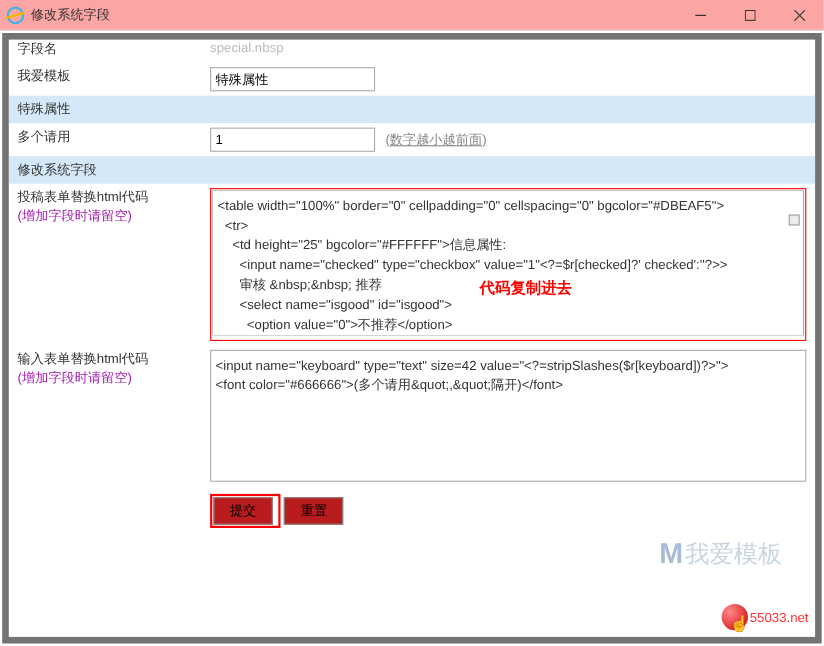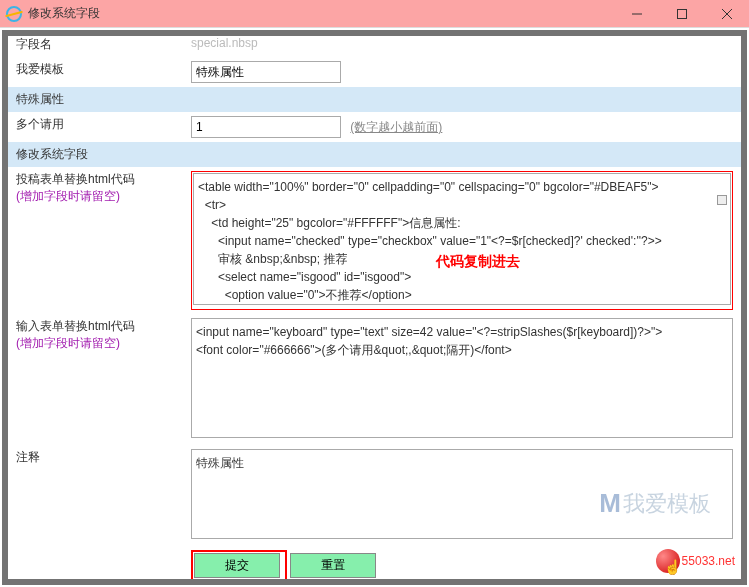--- a/index.html
+++ b/index.html
@@ -19,21 +19,21 @@
 .section-header { background: #d4e8f7; color: #333; font-weight: normal; padding: 5px 8px; }
 input[type=text] { border: 1px solid #aaa; padding: 2px 4px; font-size: 12px; height: 22px; }
 .hint { color: #888; margin-left: 6px; text-decoration: underline; }
 textarea { width: 100%; border: 1px solid #aaa; font-family: Arial, sans-serif; font-size: 12px; padding: 4px; line-height: 1.5; resize: none; color: #333; }
 .ta1-wrap { position: relative; }
 .ta1-border { border: 1px solid red; padding: 1px; }
 .overlay-text { position: absolute; color: red; font-size: 14px; font-weight: bold; top: 82px; left: 245px; pointer-events: none; }
 .scroll-rect { position: absolute; right: 6px; top: 24px; width: 10px; height: 10px; border: 1px solid #999; background: #eee; }
 .subhint { color: #a21caf; font-size: 12px; }
 .btnrow td { padding: 8px; border-top: 1px solid #ccc; }
-button.btn { border: 1px solid #888; background: #86efac; padding: 3px 30px; font-size: 12px; margin-right: 4px; cursor: pointer; }
+button.btn { border: 1px solid #888; background: #b91c1c; padding: 3px 14px; font-size: 12px; margin-right: 4px; cursor: pointer; }
 .submit-border { border: 2px solid red; display: inline-block; padding: 1px; }
 .watermark { position: absolute; right: 30px; bottom: 60px; font-size: 22px; color: #c8d4e0; display: flex; align-items: center; gap: 6px; pointer-events: none; }
 .watermark .wm-logo { font-weight: bold; color: #a8bcd8; font-size: 26px; letter-spacing: -4px; }
 .wm-badge { position: absolute; right: 6px; bottom: 6px; color: #ff3333; font-size: 12px; display: flex; align-items: center; gap: 2px; pointer-events: none; }
 .wm-badge .globe { width: 24px; height: 24px; border-radius: 50%; background: radial-gradient(circle at 30% 30%, #ff8888, #cc0000); position: relative; }
 .wm-badge .hand { position: absolute; bottom: -2px; right: -2px; font-size: 14px; color: #ffcc99; }
 .ghost { color: #bbb; }
 </style>
 </head>
 <body>
@@ -110,26 +110,20 @@
   <tr>
     <td class="label">
       <span>输入表单替换html代码</span><br>
       <span class="subhint">(增加字段时请留空)</span>
     </td>
     <td class="field">
       <textarea rows="7" style="height: 120px;">&lt;input name="keyboard" type="text" size=42 value="&lt;?=stripSlashes($r[keyboard])?&gt;"&gt;
 &lt;font color="#666666"&gt;(多个请用&amp;quot;,&amp;quot;隔开)&lt;/font&gt;</textarea>
     </td>
   </tr>
-  <tr>
-    <td class="label">注释</td>
-    <td class="field">
-      <textarea rows="5" style="height: 90px;">特殊属性</textarea>
-    </td>
-  </tr>
   <tr class="btnrow">
     <td></td>
     <td>
       <span class="submit-border">
         <button class="btn">提交</button>
       </span>
       <button class="btn">重置</button>
     </td>
   </tr>
 </tbody>

